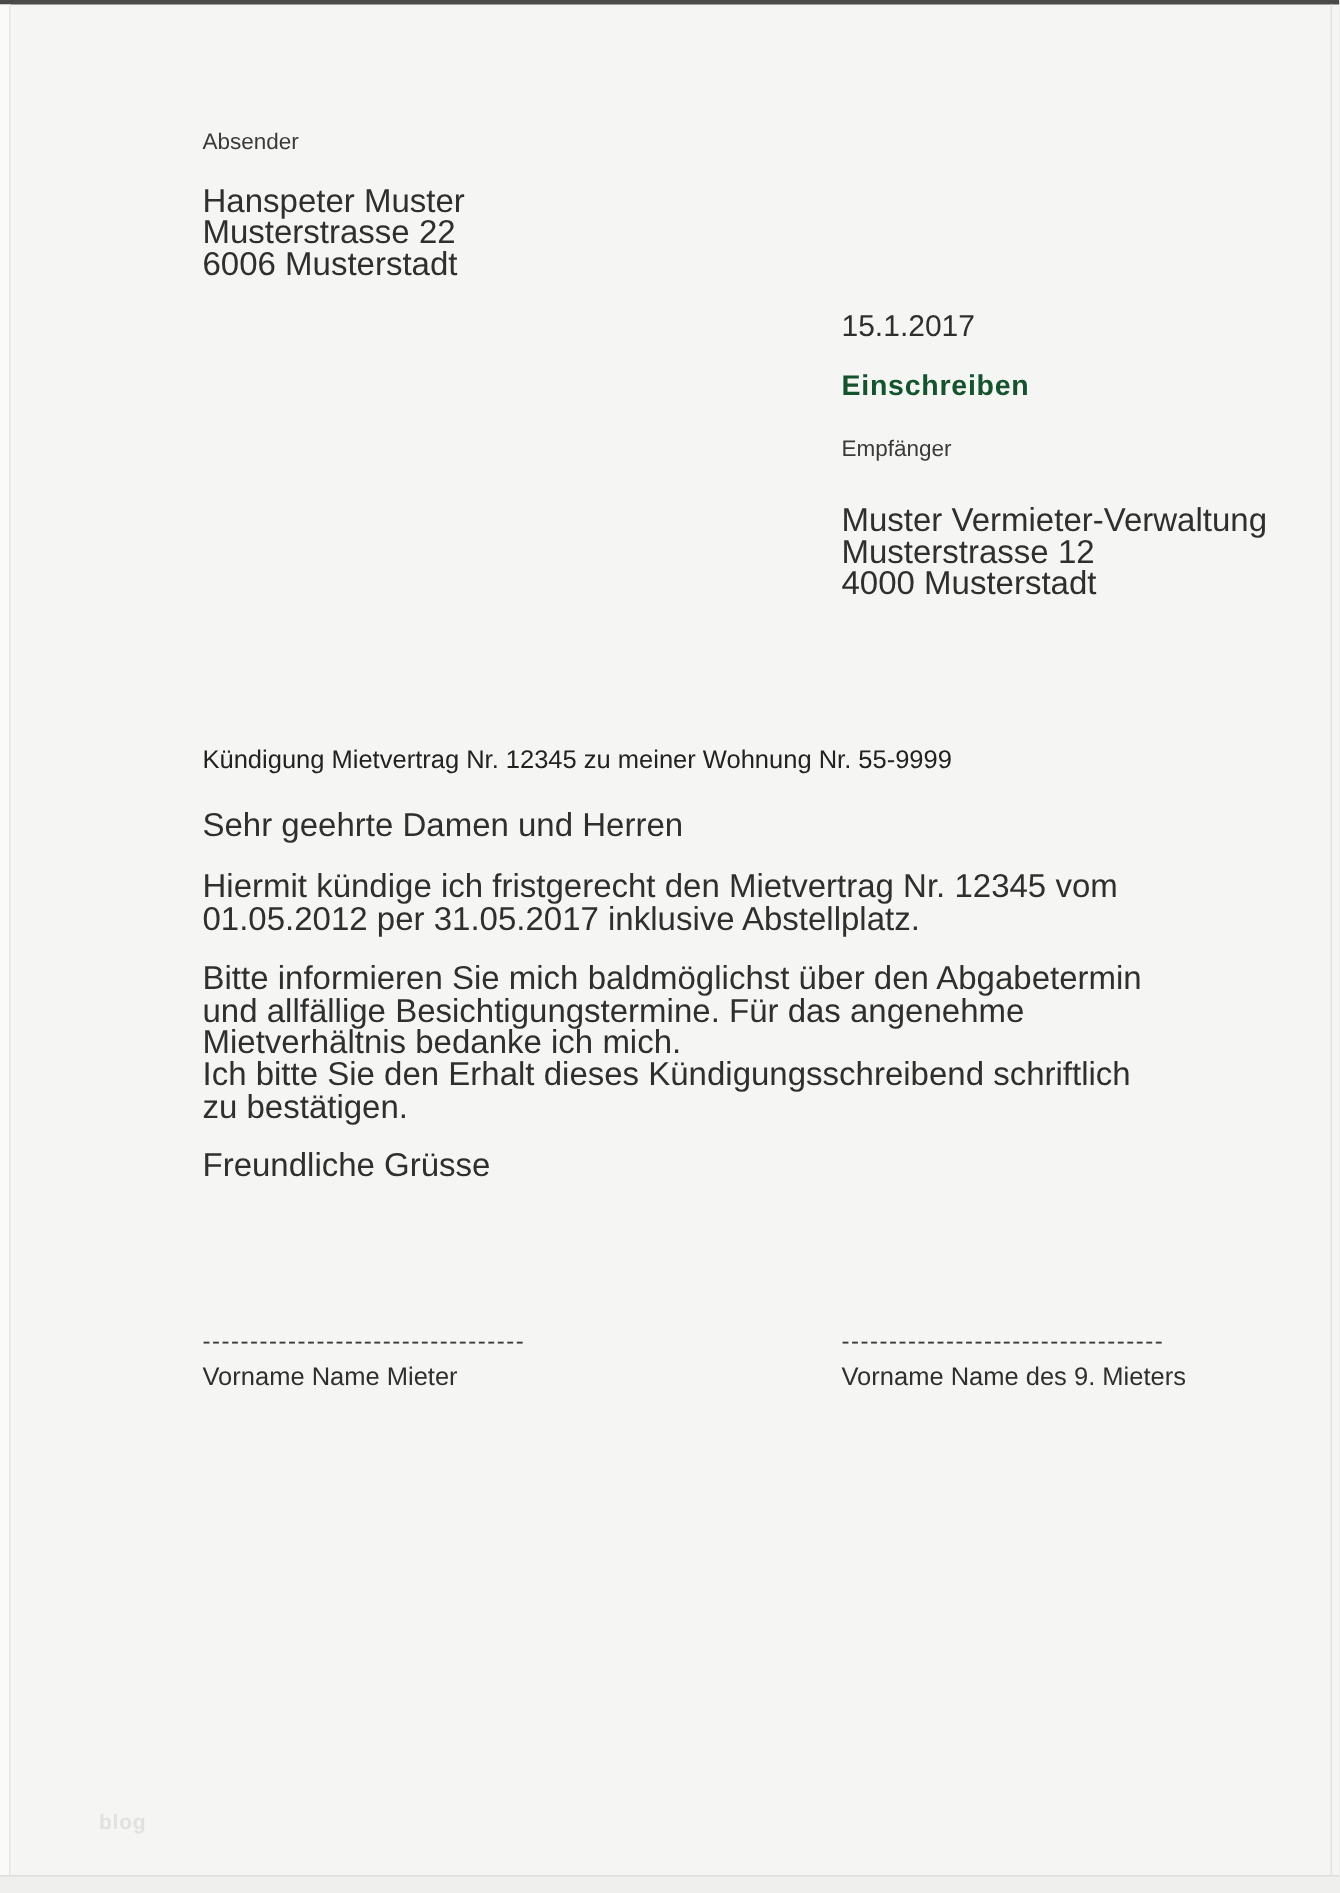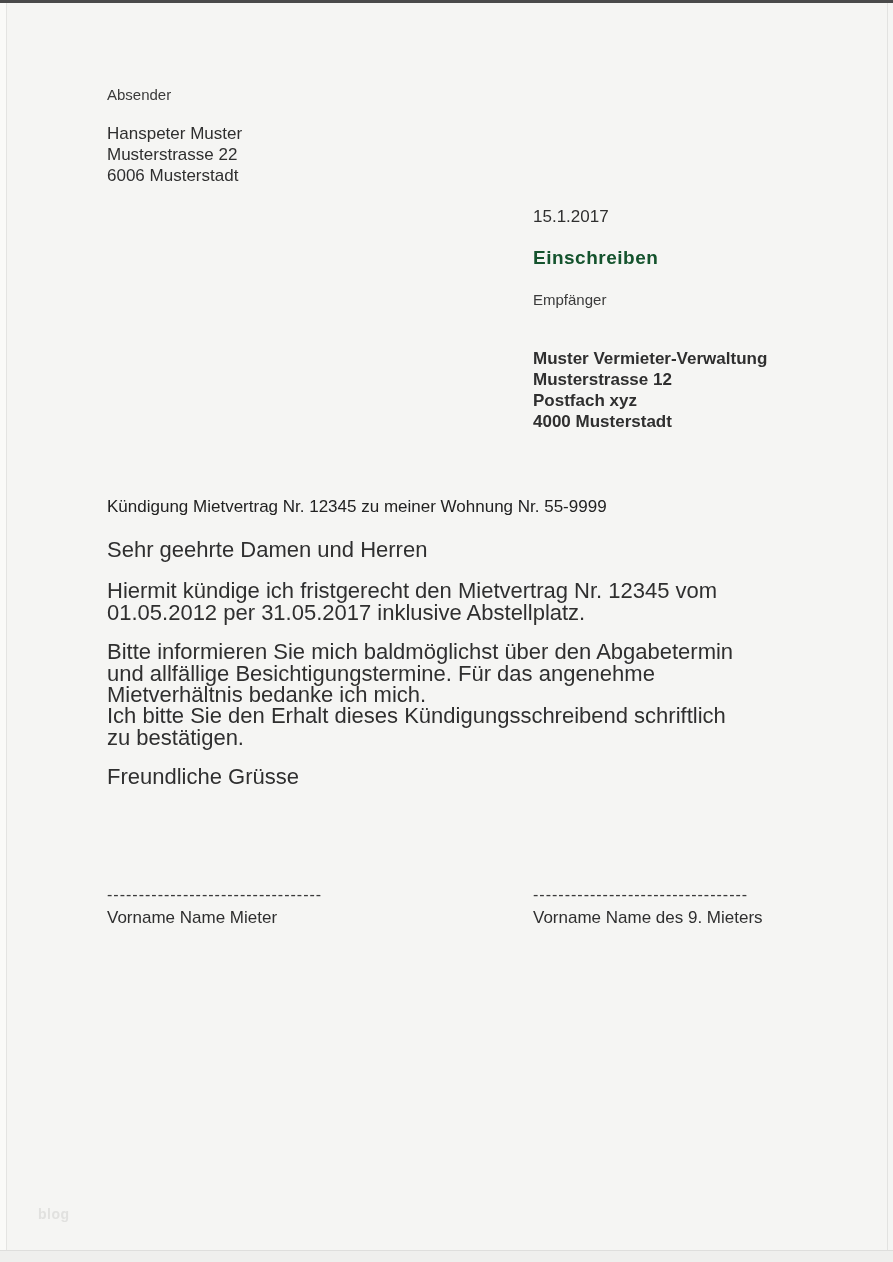--- a/index.html
+++ b/index.html
@@ -29,24 +29,24 @@
   }
   .edge-right-line {
     position: absolute; top: 3px; right: 5px; width: 1px; bottom: 12px;
     background: #e2e2e0;
   }
   .edge-bottom-strip {
     position: absolute; left: 0; right: 0; bottom: 0; height: 11px;
     background: #efefed;
     border-top: 1px solid #dededc;
   }
-  .abs { position: absolute; }
+  .abs { position: absolute; margin-left: 28px; }
   .small-label { font-size: 15px; color: #3a3a3a; }
-  .addr { font-size: 17px; line-height: 21px; }
-  .date { font-size: 17px; }
+  .addr { font-size: 22px; line-height: 21px; }
+  .date { font-size: 20px; }
   .delivery { font-size: 19px; font-weight: bold; letter-spacing: 0.5px; color: #14532d; }
   .subject { font-size: 17px; font-weight: normal; color: #222; white-space: nowrap; }
   .body-text { font-size: 22px; line-height: 21.5px; width: 645px; }
   .sig-block { font-size: 17px; line-height: 23px; }
   .sig-dashes { letter-spacing: 1px; font-size: 16px; color: #3a3a3a; }
   .watermark {
     font-size: 14px;
     font-weight: bold;
     color: #e1e1df;
     letter-spacing: 0.5px;
@@ -69,24 +69,23 @@
     <div>Musterstrasse 22</div>
     <div>6006 Musterstadt</div>
   </div>
 
   <div class="abs date" style="left:533px; top:207px;">15.1.2017</div>
 
   <div class="abs delivery" style="left:533px; top:247px;">Einschreiben</div>
 
   <div class="abs small-label" style="left:533px; top:291px;">Empfänger</div>
 
-  <div class="abs addr" style="left:533px; top:348px;font-weight:bold;">
+  <div class="abs addr" style="left:533px; top:336px;">
     <div>Muster Vermieter-Verwaltung</div>
     <div>Musterstrasse 12</div>
-    <div>Postfach xyz</div>
     <div>4000 Musterstadt</div>
   </div>
 
   <div class="abs subject" style="left:107px; top:497px;">Kündigung Mietvertrag Nr. 12345 zu meiner Wohnung Nr. 55-9999</div>
 
   <div class="abs body-text" style="left:107px; top:539px;">Sehr geehrte Damen und Herren</div>
 
   <div class="abs body-text" style="left:107px; top:580px;">Hiermit kündige ich fristgerecht den Mietvertrag Nr. 12345 vom 01.05.2012 per 31.05.2017 inklusive Abstellplatz.</div>
 
   <div class="abs body-text" style="left:107px; top:641px;">Bitte informieren Sie mich baldmöglichst über den Abgabetermin und allfällige Besichtigungstermine. Für das angenehme Mietverhältnis bedanke ich mich.</div>

